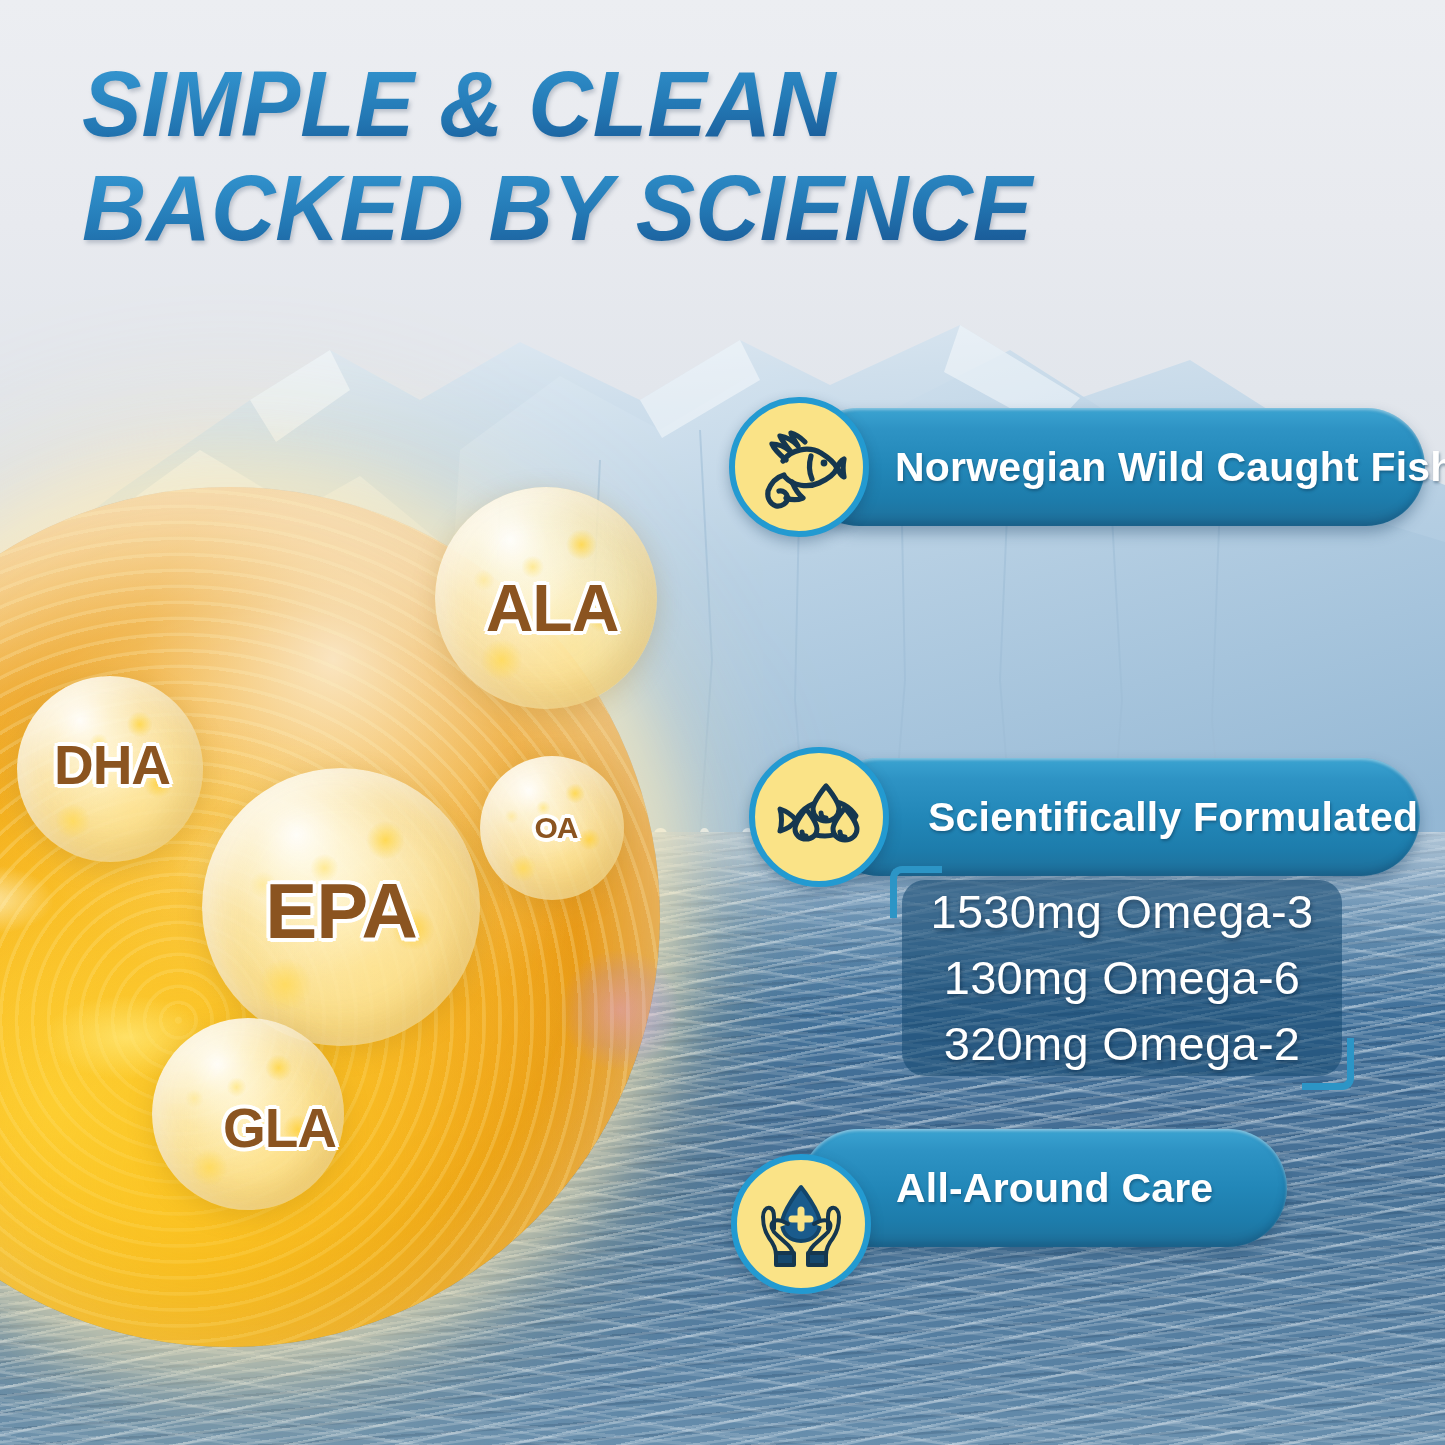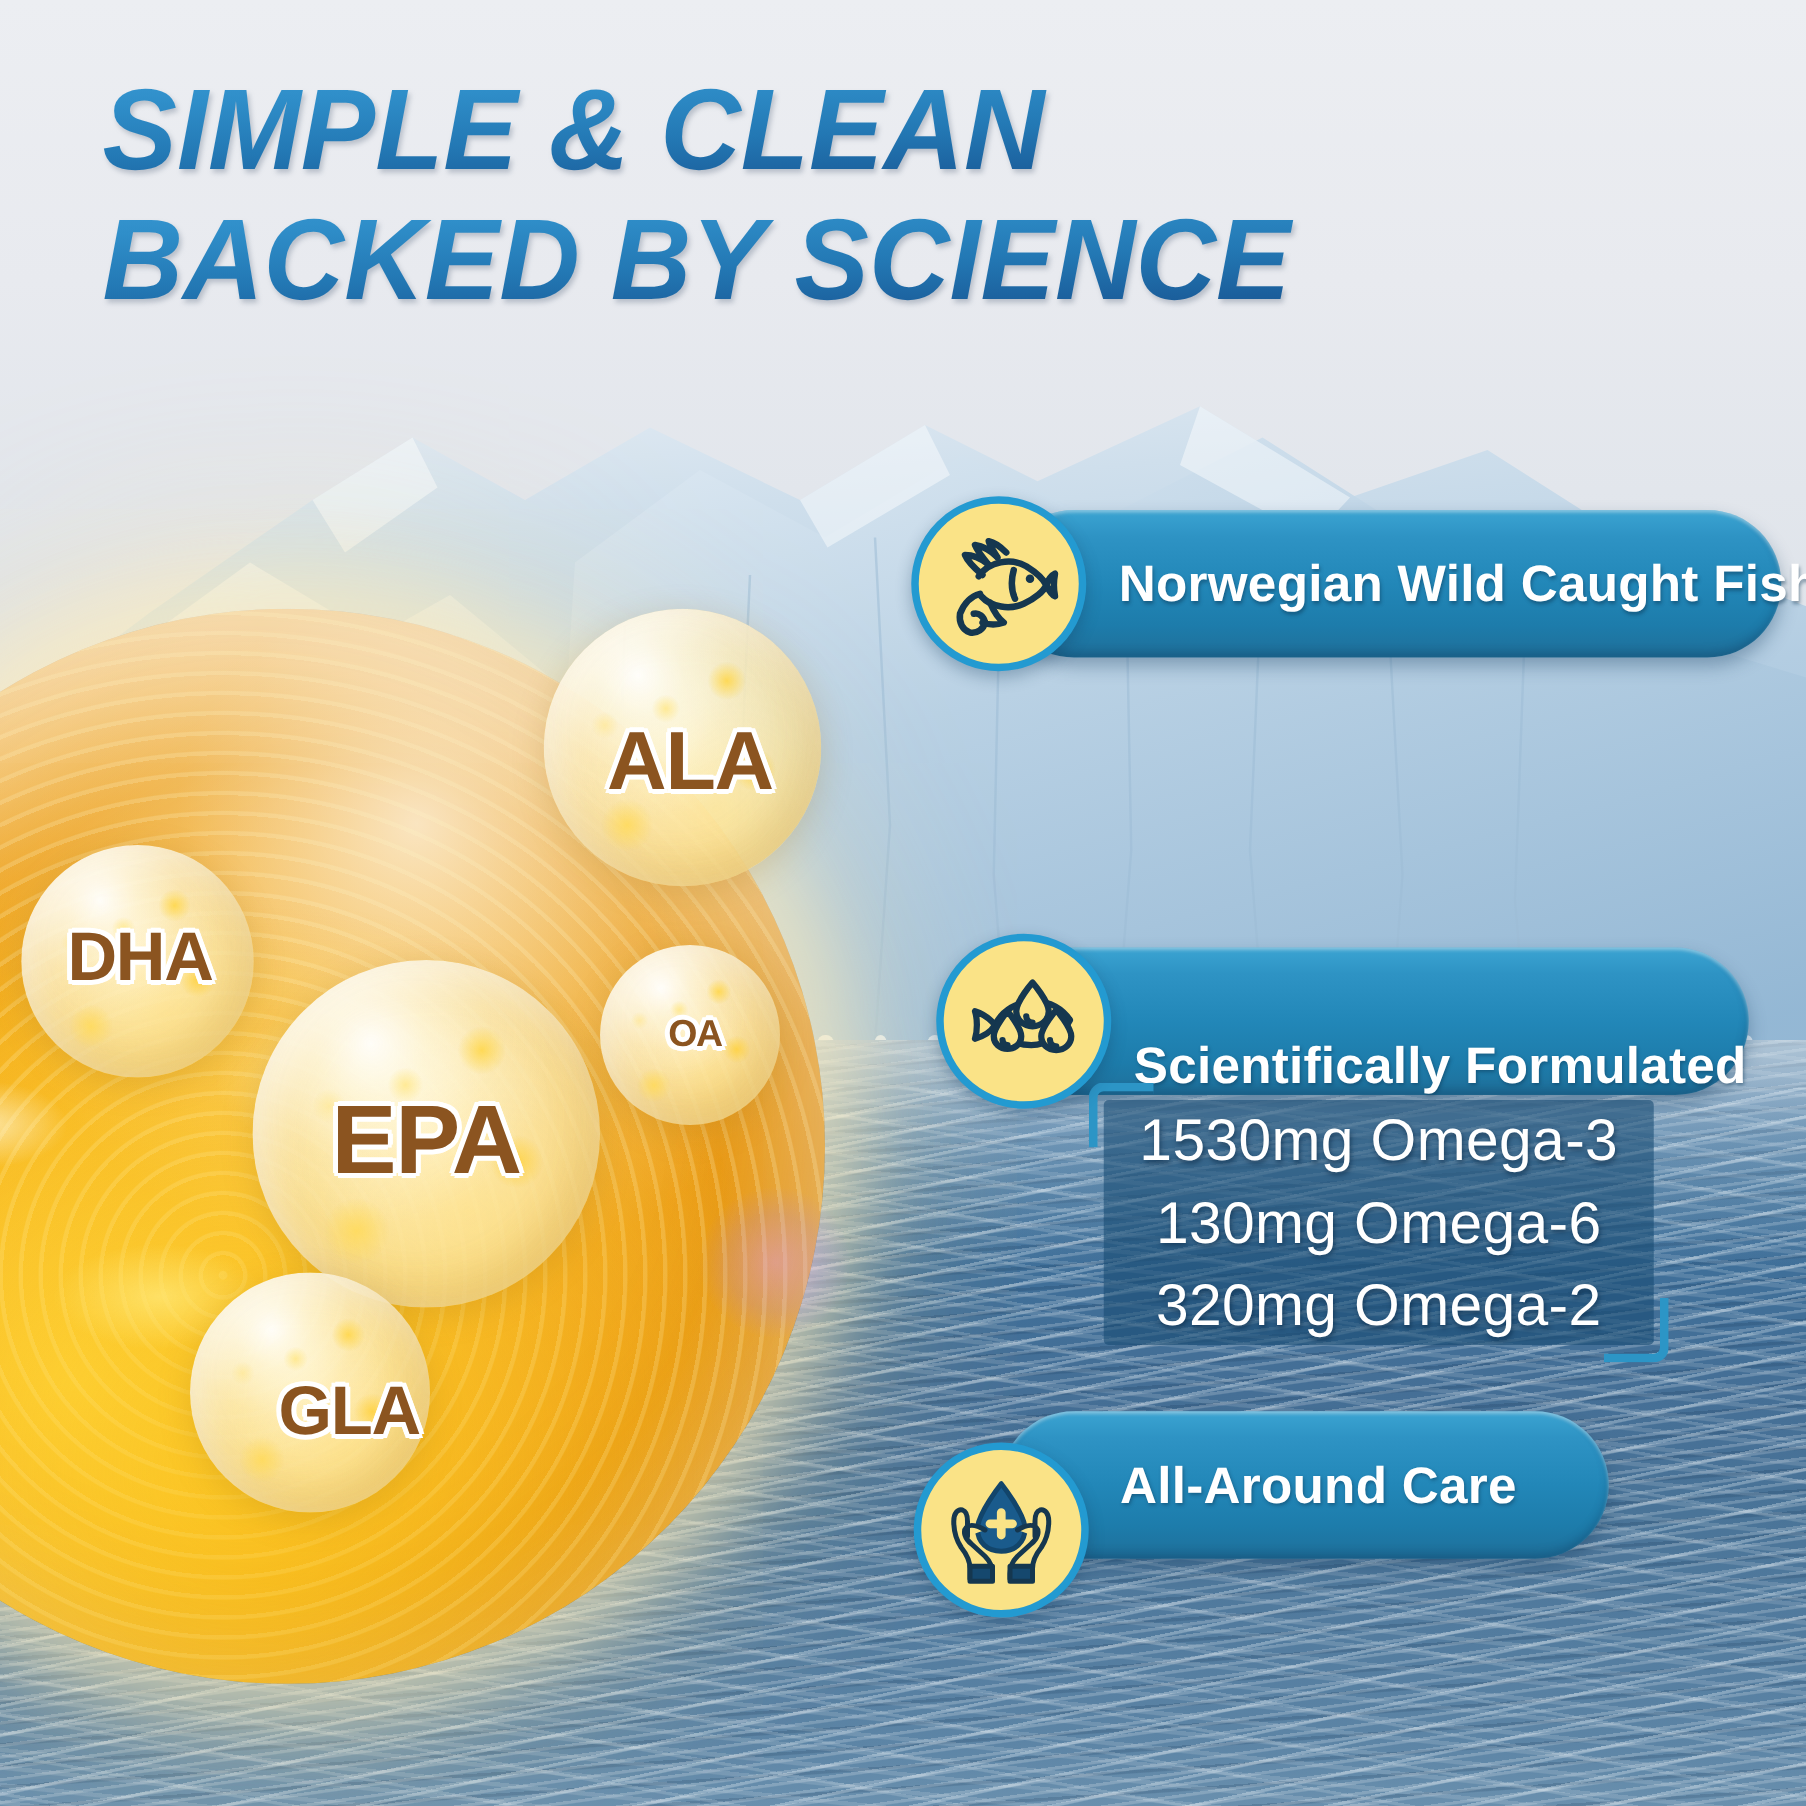--- a/index.html
+++ b/index.html
@@ -174,21 +174,22 @@
     box-shadow:0 5px 13px rgba(20,60,95,.33);
     display:flex; align-items:center; justify-content:center;
     z-index:4;
   }
   .badge-circle svg{ display:block; }
 
   
   .omega-panel{
     position:absolute;
     background:rgba(22,74,114,.58);
-    border-radius:4px;
+    border-radius:23px;
+    margin-left:19px;
   }
   .omega-lines{
     position:absolute; left:0; top:0; width:100%; height:100%;
     display:flex; flex-direction:column; align-items:center; justify-content:center;
     gap:2px;
   }
   .omega-lines div{
     color:#fff; font-size:47px; line-height:64px;
     letter-spacing:.3px; white-space:nowrap;
     text-shadow:1px 2px 4px rgba(4,30,55,.55);
@@ -320,21 +321,21 @@
         <path d="M40 33 C35 27, 31 22, 29 17 C35 18, 41 21, 46 26"></path>
         <path d="M47 27 C44 22, 41 18, 40 14 C45 15, 50 19, 54 23"></path>
         <path d="M33 56 C26 58, 20 64, 17 72 C16 79, 19 85, 25 87 C31 88, 36 84, 37 79"></path>
         <path d="M37 79 C36 74, 32 71, 28 72"></path>
         <path d="M41 63 C44 70, 48 76, 52 79 C47 81, 40 81, 35 79"></path>
       </svg>
     </div>
   </div>
 
   <div class="badge">
-    <div class="badge-pill" style="left:799px; top:758px; width:600px; padding-left:108px;align-items:flex-end;">
+    <div class="badge-pill" style="left:820px; top:758px; width:600px; padding-left:108px;">
       <span class="label">Scientifically Formulated</span>
     </div>
     <div class="badge-circle" style="left:749px; top:747px;">
       <svg width="98" height="98" viewBox="0 0 98 98" fill="none" stroke="#15374f" stroke-width="5" stroke-linecap="round" stroke-linejoin="round">
         <path d="M26 52 C32 40, 44 33, 58 33 C70 33, 80 39, 86 48 C80 60, 68 68, 55 68 C42 68, 31 62, 26 52 Z"></path>
         <path d="M26 52 C22 47, 16 43, 10 41 C12 47, 12 57, 10 63 C17 61, 23 57, 26 52 Z"></path>
         <path d="M56 18 C56 18, 43 33, 43 41 C43 48, 49 53, 56 53 C63 53, 69 48, 69 41 C69 33, 56 18, 56 18 Z" fill="#fae387"></path>
         <path d="M51 45 C51 48, 53 50, 56 50"></path>
         <path d="M36 41 C36 41, 25 54, 25 61 C25 67, 30 71, 36 71 C42 71, 47 67, 47 61 C47 54, 36 41, 36 41 Z" fill="#fae387"></path>
         <path d="M32 64 C32 67, 34 68, 36 68"></path>

